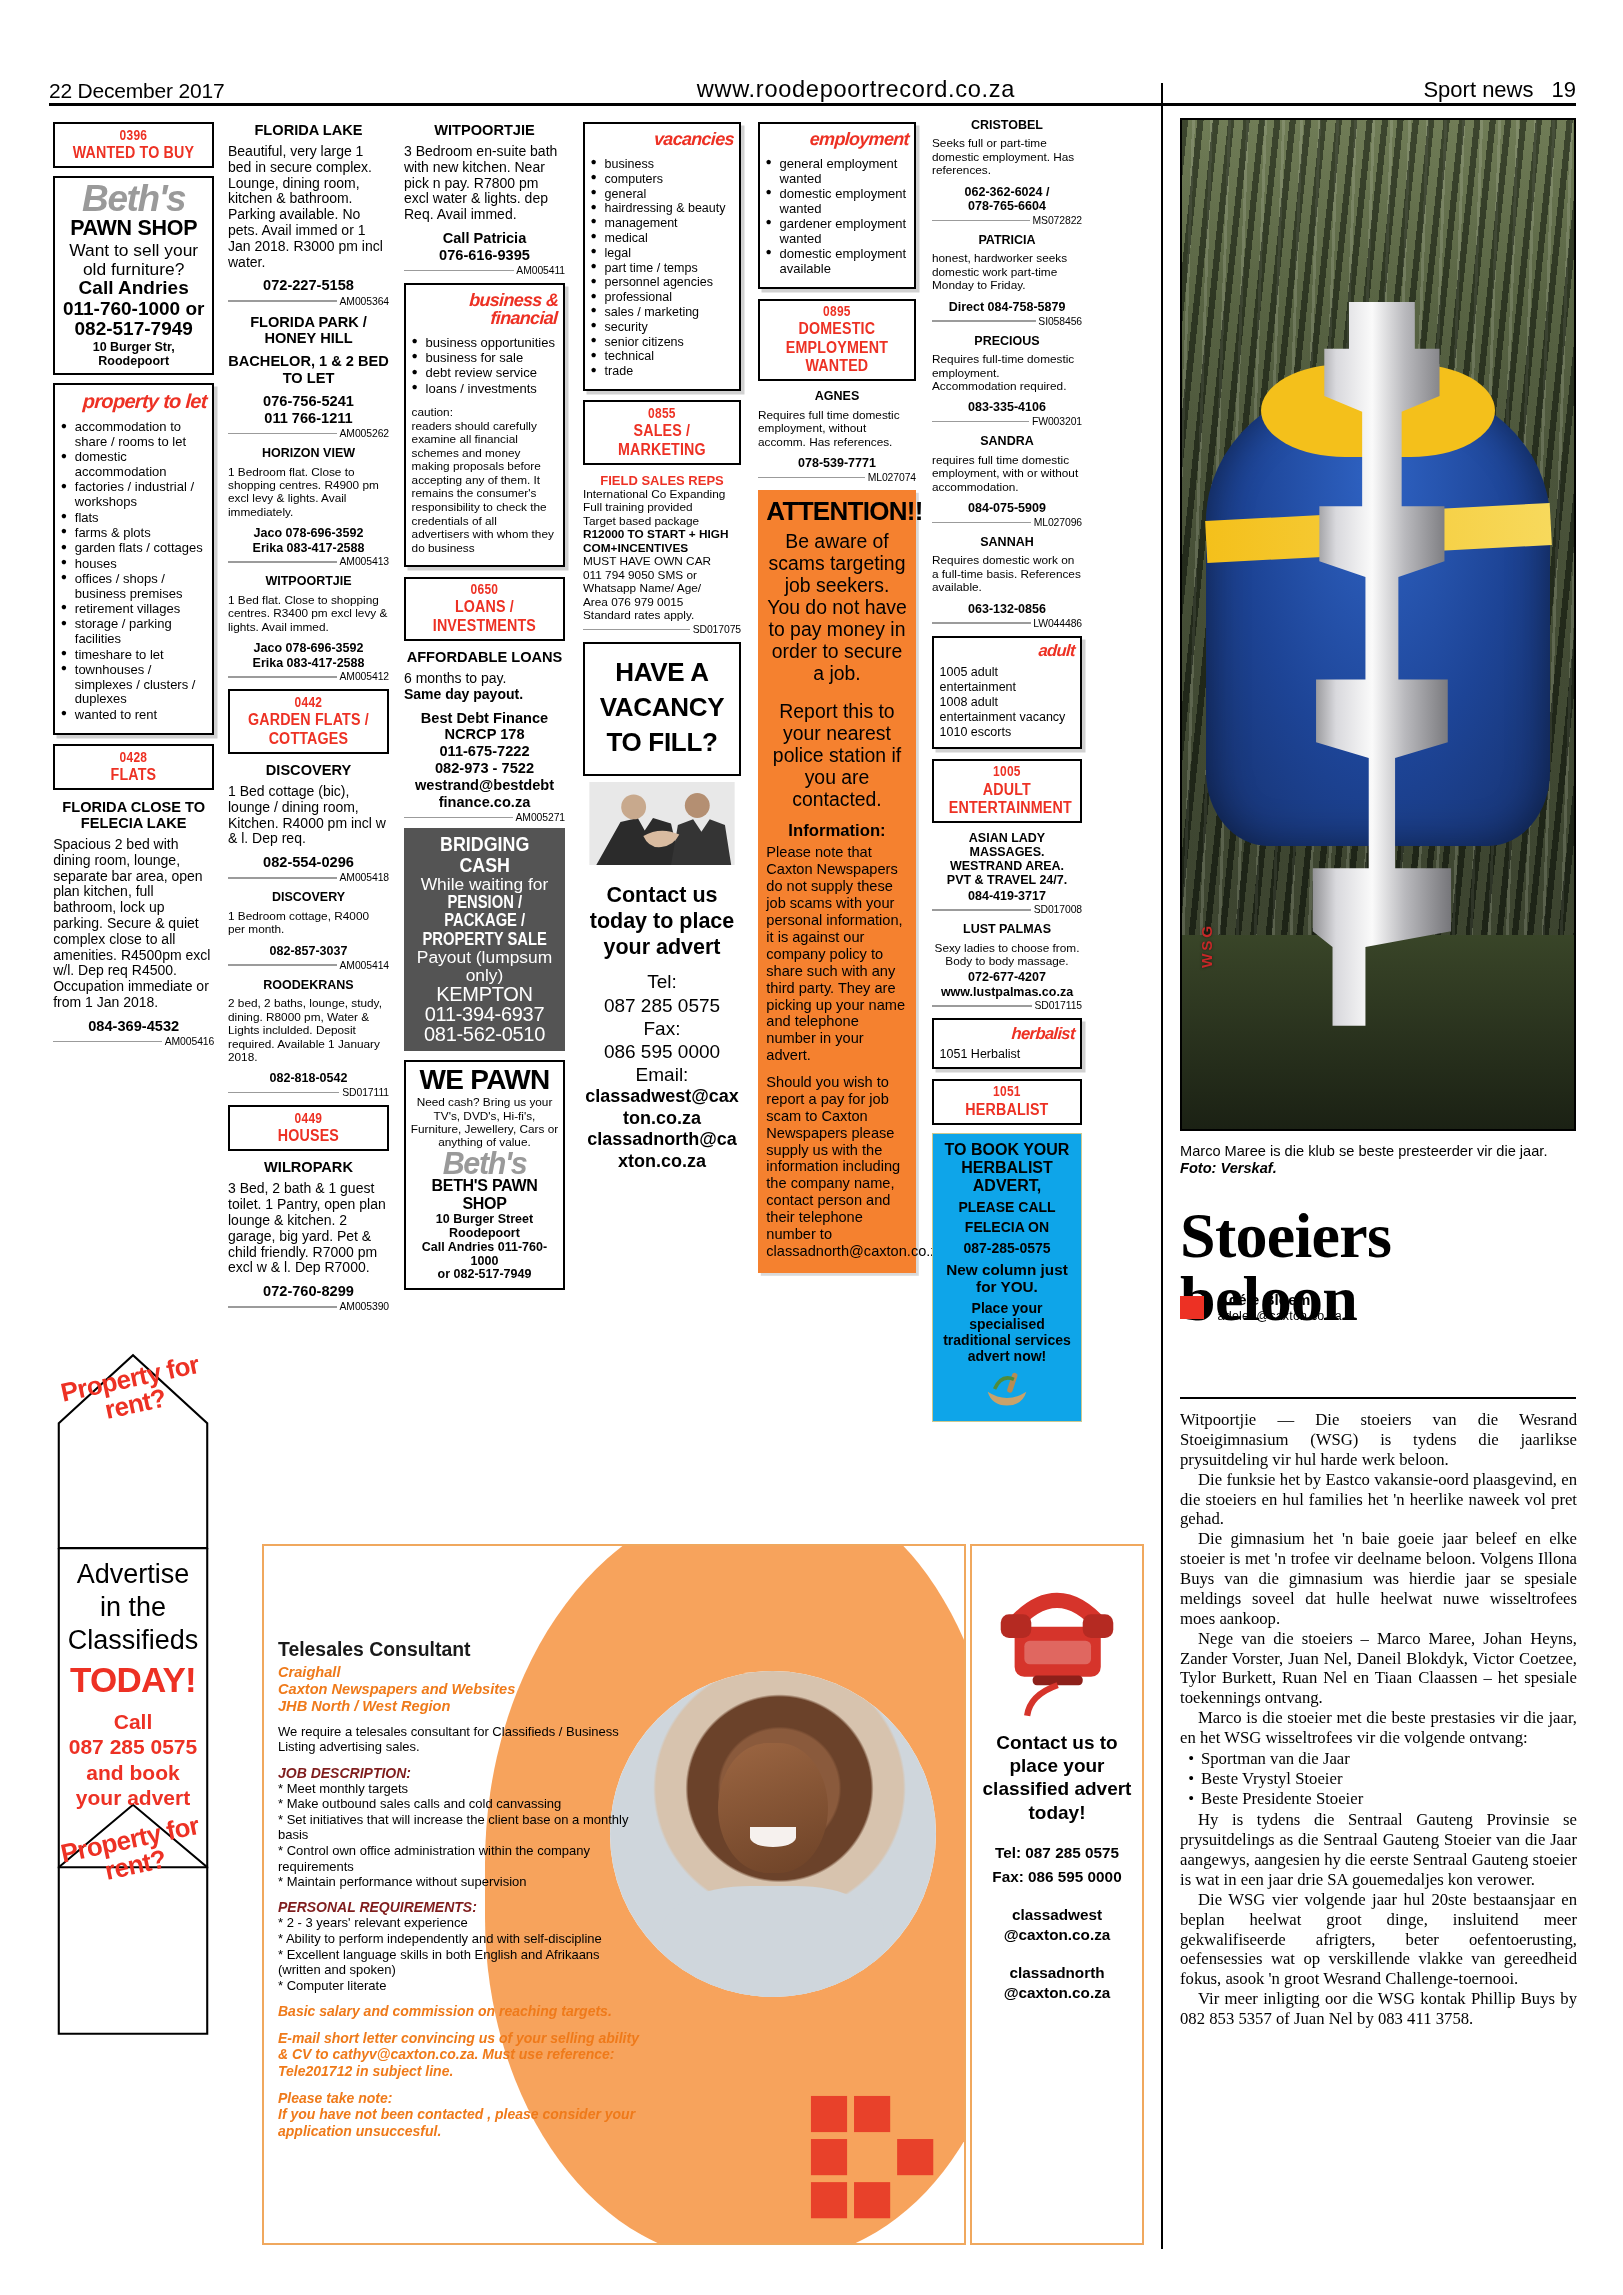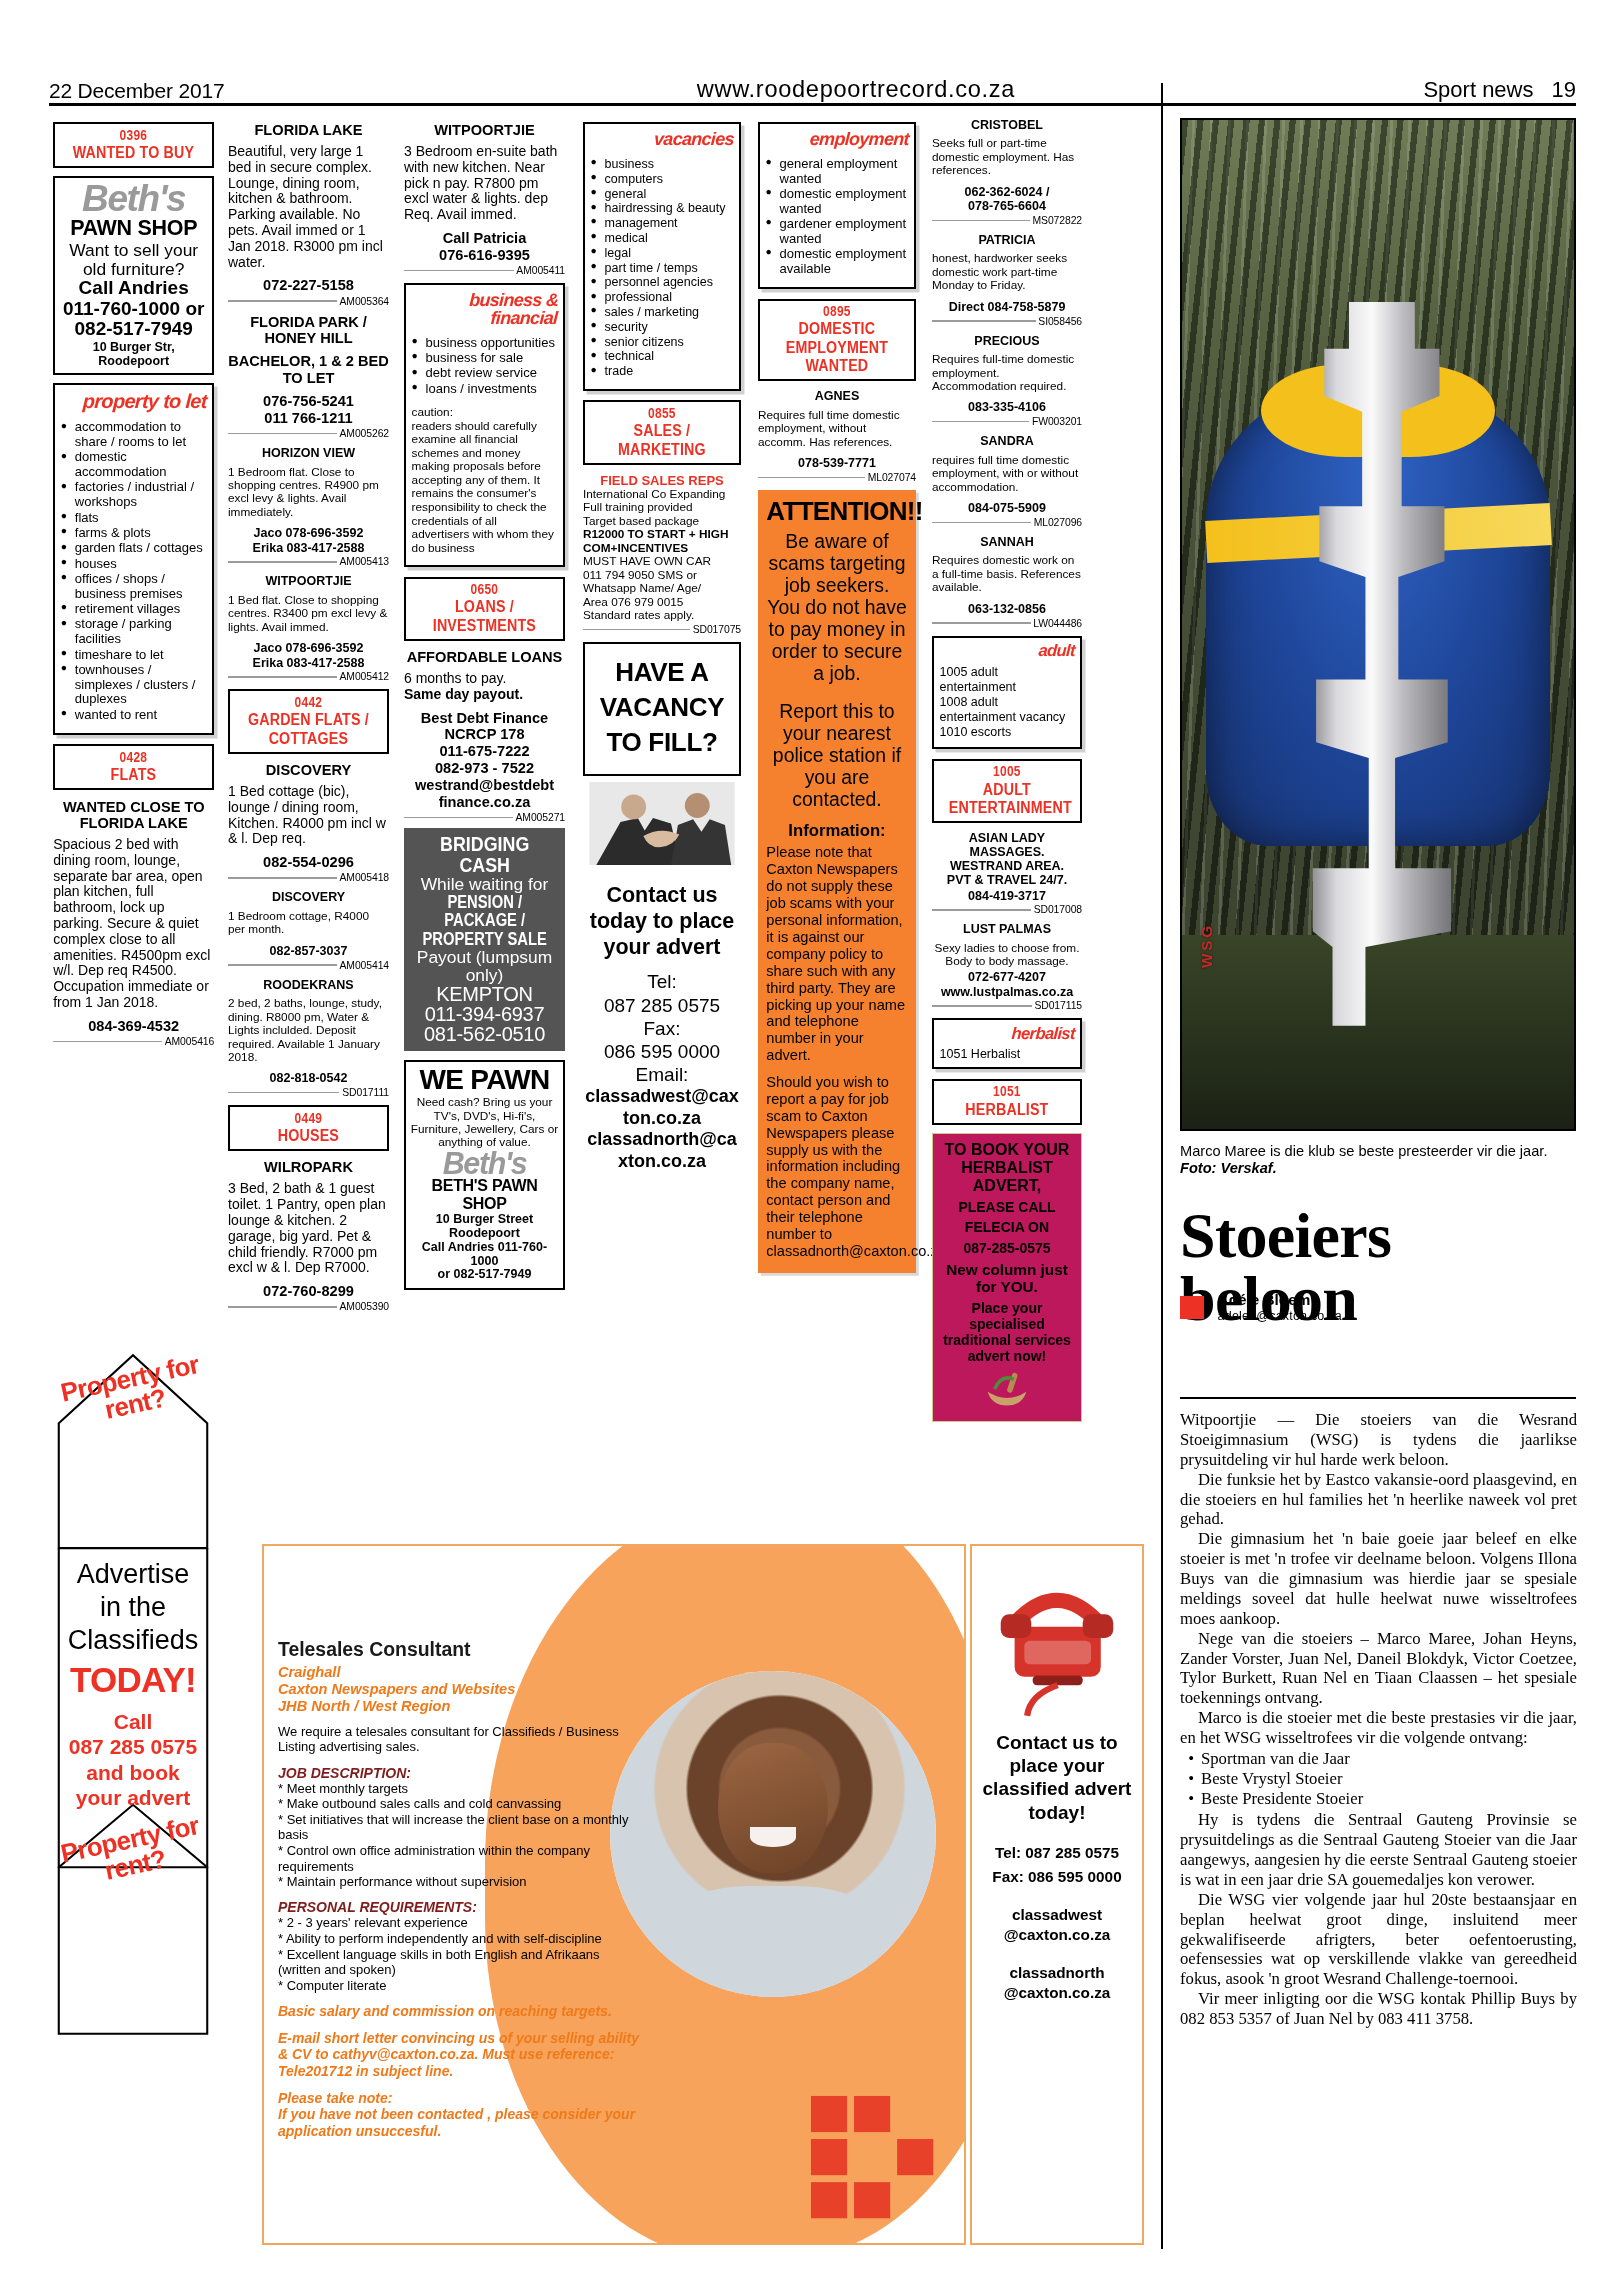--- a/index.html
+++ b/index.html
@@ -100,21 +100,21 @@
   
   .att { background:#f5812f; padding:8.3px 8.3px 12.5px; text-align:center; margin:7px 0 0;
          box-shadow:2.8px 2.8px 0 rgba(0,0,0,.15); }
   .att .h { font-weight:800; font-size:26px; letter-spacing:-0.7px; line-height:1.05; }
   .att .p { font-size:19.4px; line-height:1.14; margin-top:4.2px;}
   .att .sub { font-weight:700; font-size:16.7px; margin-top:11px;}
   .att .sm { font-size:14.6px; line-height:1.16; margin-top:2.8px; text-align:left;}
 
   
   .mini-list { font-size:12.5px; line-height:1.2; }
-  .herb-box { background:#be185d; border:1.4px solid #cdc98f; text-align:center;
+  .herb-box { background:#0ea5e9; border:1.4px solid #cdc98f; text-align:center;
               padding:7px 5.6px 8.3px; margin-top:8.3px; }
   .herb-box .t { font-weight:800; font-size:16px; line-height:1.12;}
   .herb-box .t2{ font-weight:800; font-size:15.3px; line-height:1.12; margin-top:5.6px;}
   .herb-box .p { font-weight:700; font-size:14px; line-height:1.15; margin-top:4.2px;}
 
   
   .photo { position:absolute; left:1180px; top:118px; width:396px; height:1013px;
            border:2.1px solid #000; overflow:hidden; background:#5a6a4a; }
   .photo .sky { position:absolute; inset:0;
     background:
@@ -256,21 +256,21 @@
           <li>wanted to rent</li>
         </ul>
       </div>
 
       <div class="cat-box">
         <div class="cat-num">0428</div>
         <div class="cat-name">FLATS</div>
       </div>
 
       <div>
-        <div class="suburb">WANTED CLOSE TO FLORIDA LAKE</div>
+        <div class="suburb">FLORIDA CLOSE TO FELECIA LAKE</div>
         <div class="body-txt">Spacious 2 bed with dining room, lounge, separate bar area, open plan kitchen, full bathroom, lock up parking. Secure &amp; quiet complex close to all amenities. R4500pm excl w/l. Dep req R4500. Occupation immediate or from 1 Jan 2018.</div>
         <div class="phone">084-369-4532</div>
         <div class="refline">
             <span class="ln"></span>
             <span class="rf">AM005416</span>
           </div>
       </div>
     </div>
 
     <div class="col c2">

